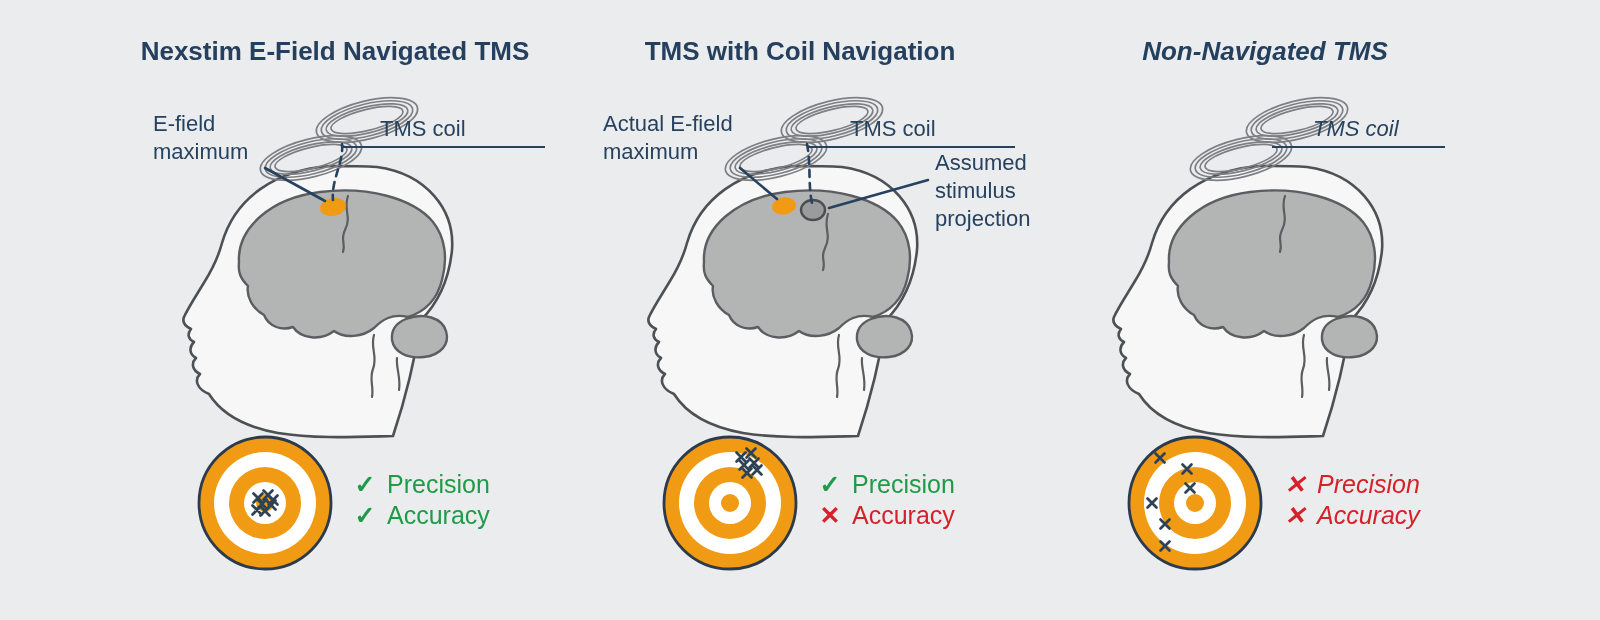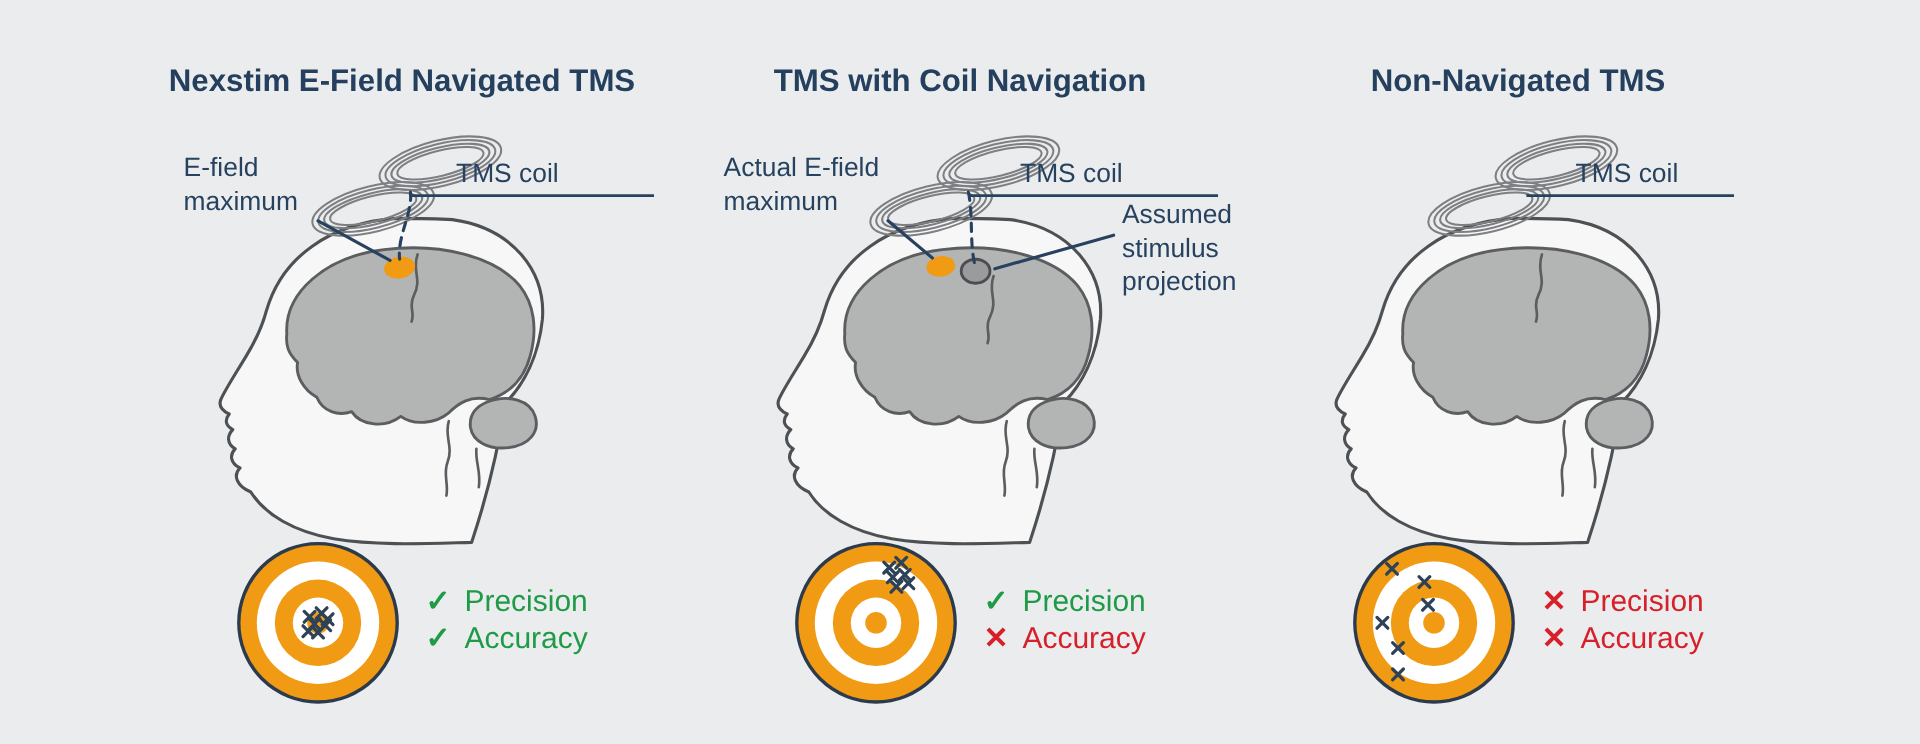--- a/index.html
+++ b/index.html
@@ -1,21 +1,21 @@
 <!DOCTYPE html>
 <html><head>
 <meta charset="utf-8">
 <style>
   html,body{margin:0;padding:0;}
   body{background:#ebeced;font-family:"Liberation Sans",sans-serif;}
   .figure{position:relative;width:1600px;height:620px;background:#ebeced;overflow:hidden;}
-  .panel{position:absolute;top:16px;width:480px;height:536px;text-align:right;}
+  .panel{position:absolute;top:0;width:480px;height:536px;text-align:right;}
   .panel-1{left:115px;}
   .panel-2{left:580px;text-decoration:underline;}
-  .panel-3{left:1045px;}
+  .panel-3{left:1045px;font-style:italic;}
   svg{display:block;}
   svg text{font-family:"Liberation Sans",sans-serif;}
   .title{font-size:26px;font-weight:bold;fill:#24405e;}
   .lbl{font-size:22px;fill:#27425f;}
   .legend-label{font-size:25px;}
   .legend-glyph{font-size:25px;font-weight:bold;}
   .legend-pass{fill:#1f9b48;}
   .legend-fail{fill:#d6212b;}
   .head{fill:#f7f7f8;stroke:#4e5154;stroke-width:2.6;stroke-linejoin:round;}
   .brain{fill:#b3b4b4;stroke:#5b5d60;stroke-width:2.4;stroke-linejoin:round;}

